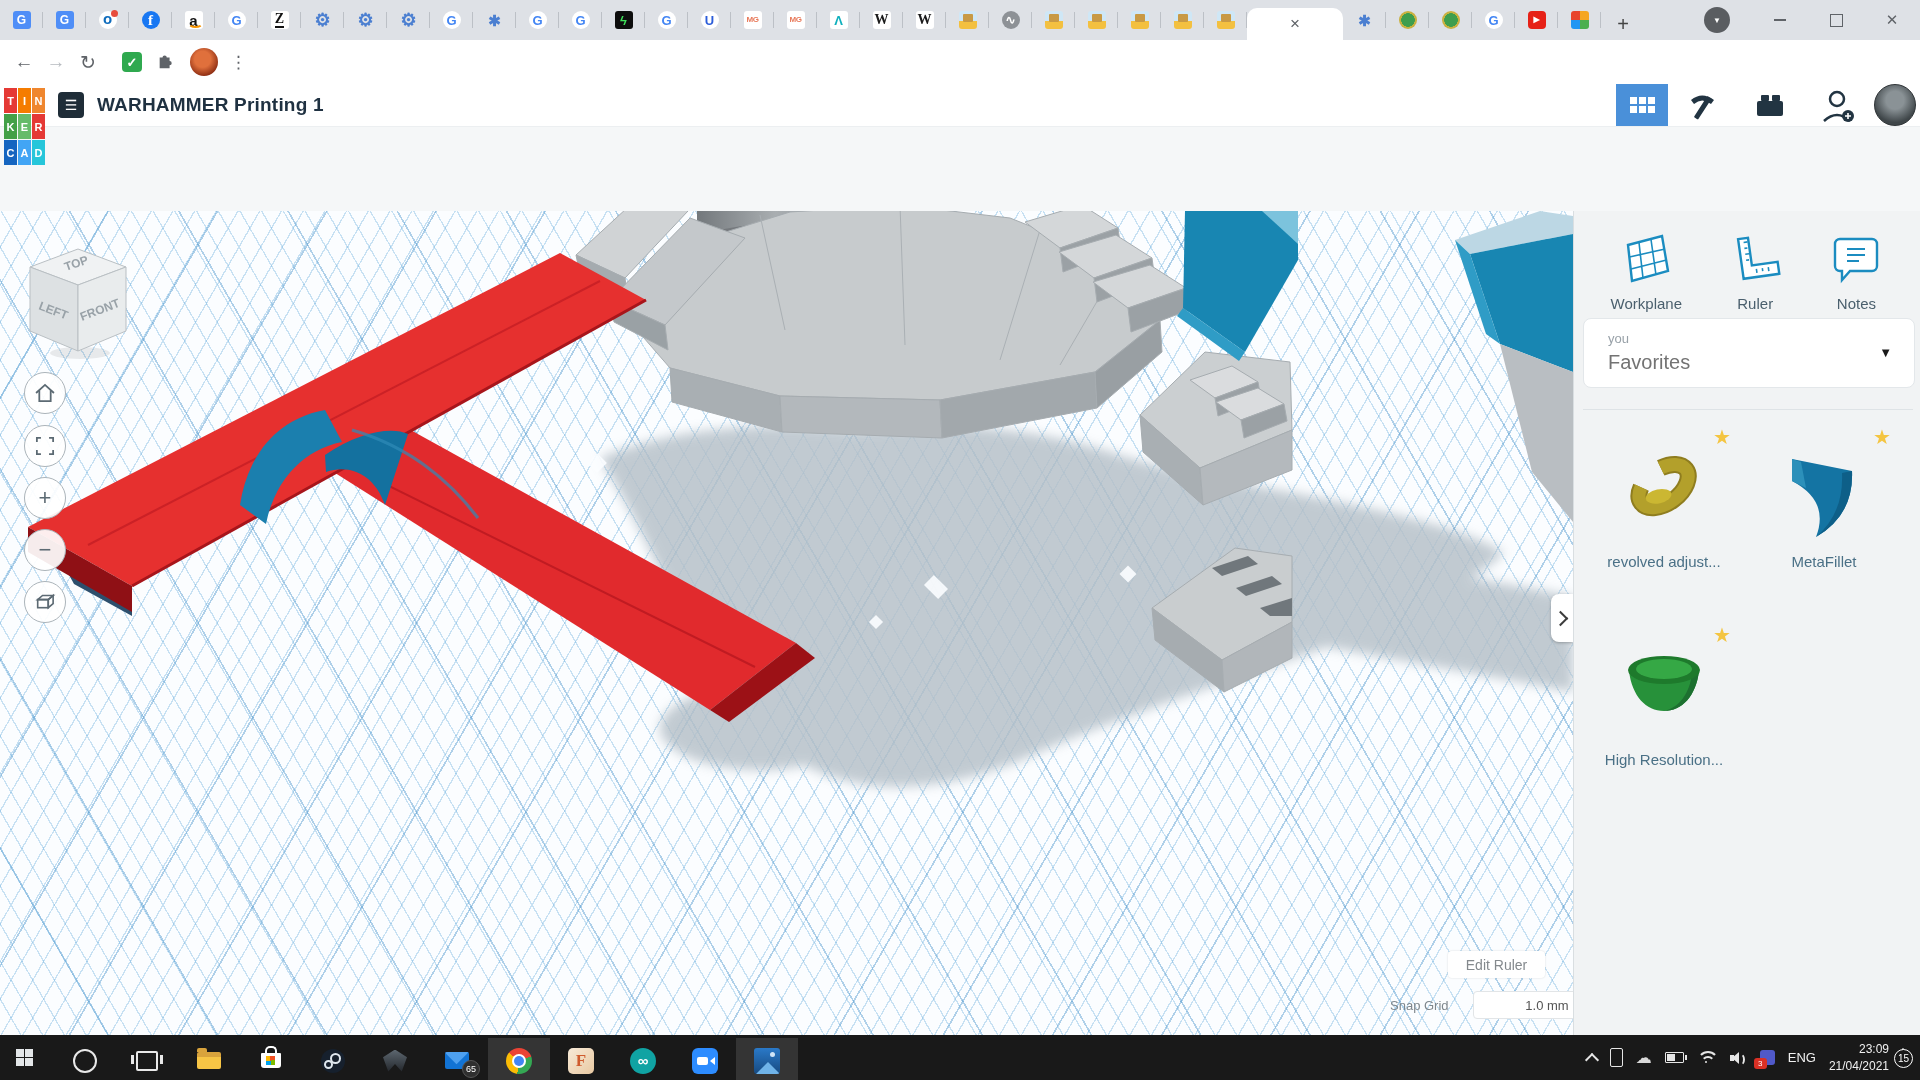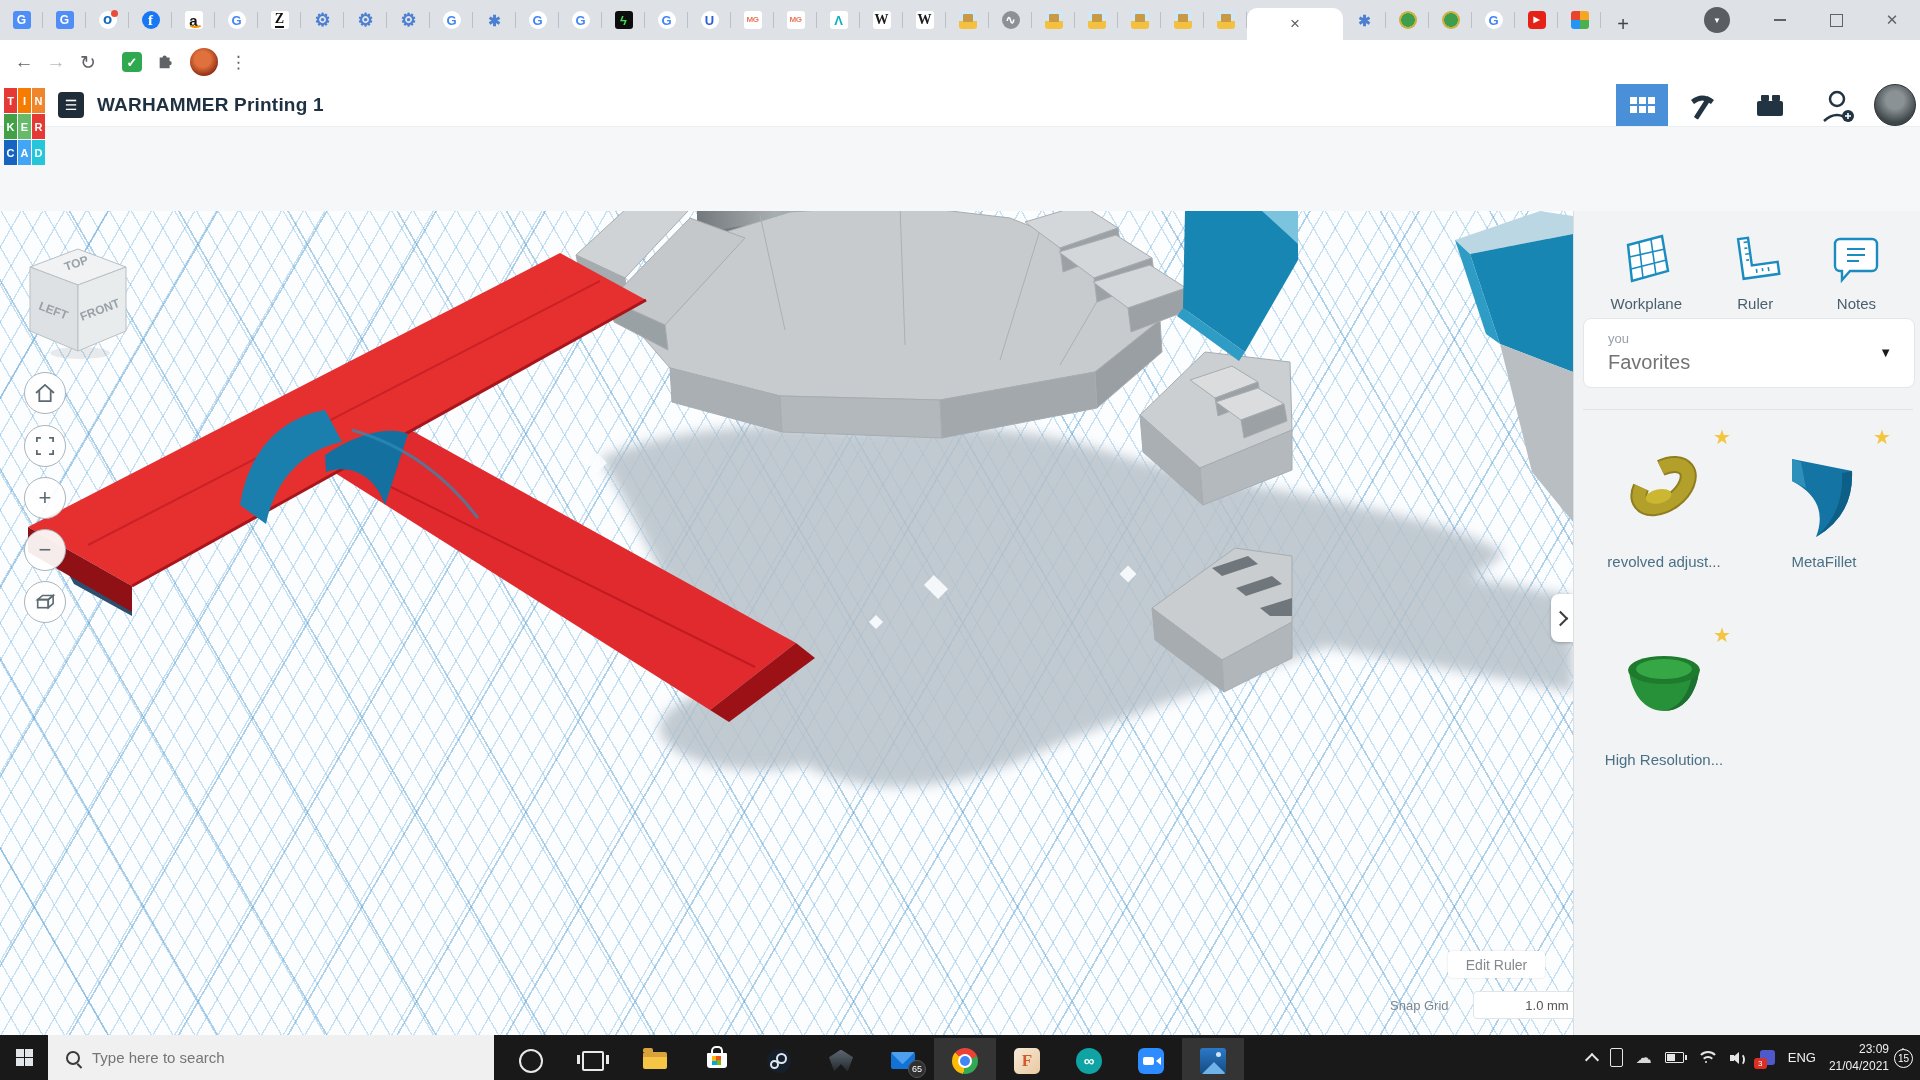--- a/index.html
+++ b/index.html
@@ -648,24 +648,20 @@
 
   <div class="taskbar">
     <div class="startbtn">
       <span class="winlogo">
           <b></b>
           <b></b>
           <b></b>
           <b></b>
         </span>
     </div>
-    <div class="searchbox">
-      <span class="mag"></span>
-      <input placeholder="Type here to search" style="">
-    </div>
     <div class="apps" id="taskbar-apps">
         <div class="app">
           <span class="ic-cortana"></span>
         </div>
         <div class="app">
           <span class="ic-task-view"></span>
         </div>
         <div class="app">
           <span class="ic-file-explorer"></span>
         </div>

